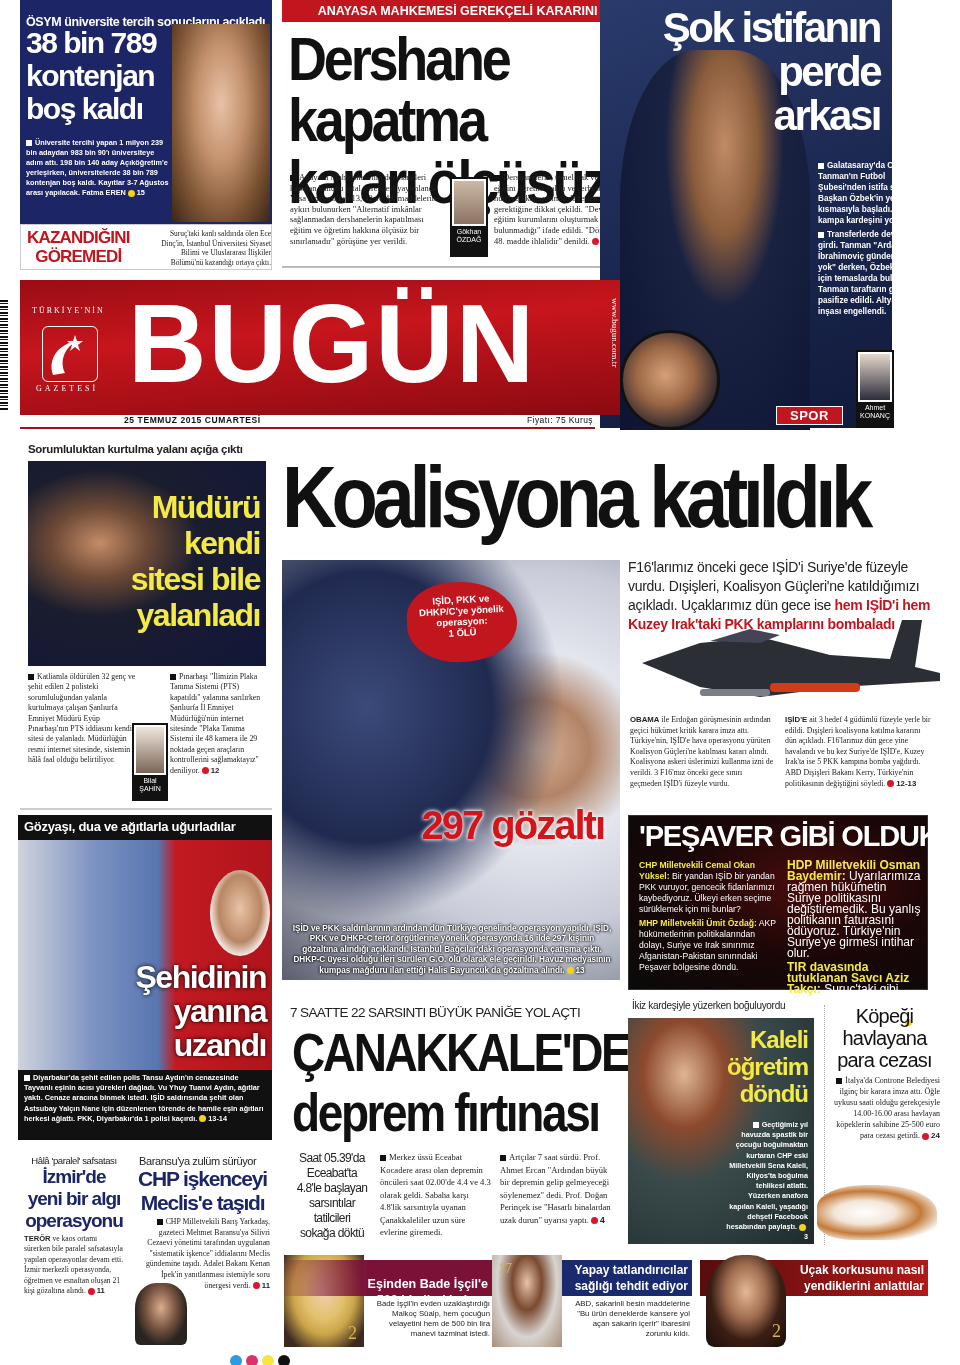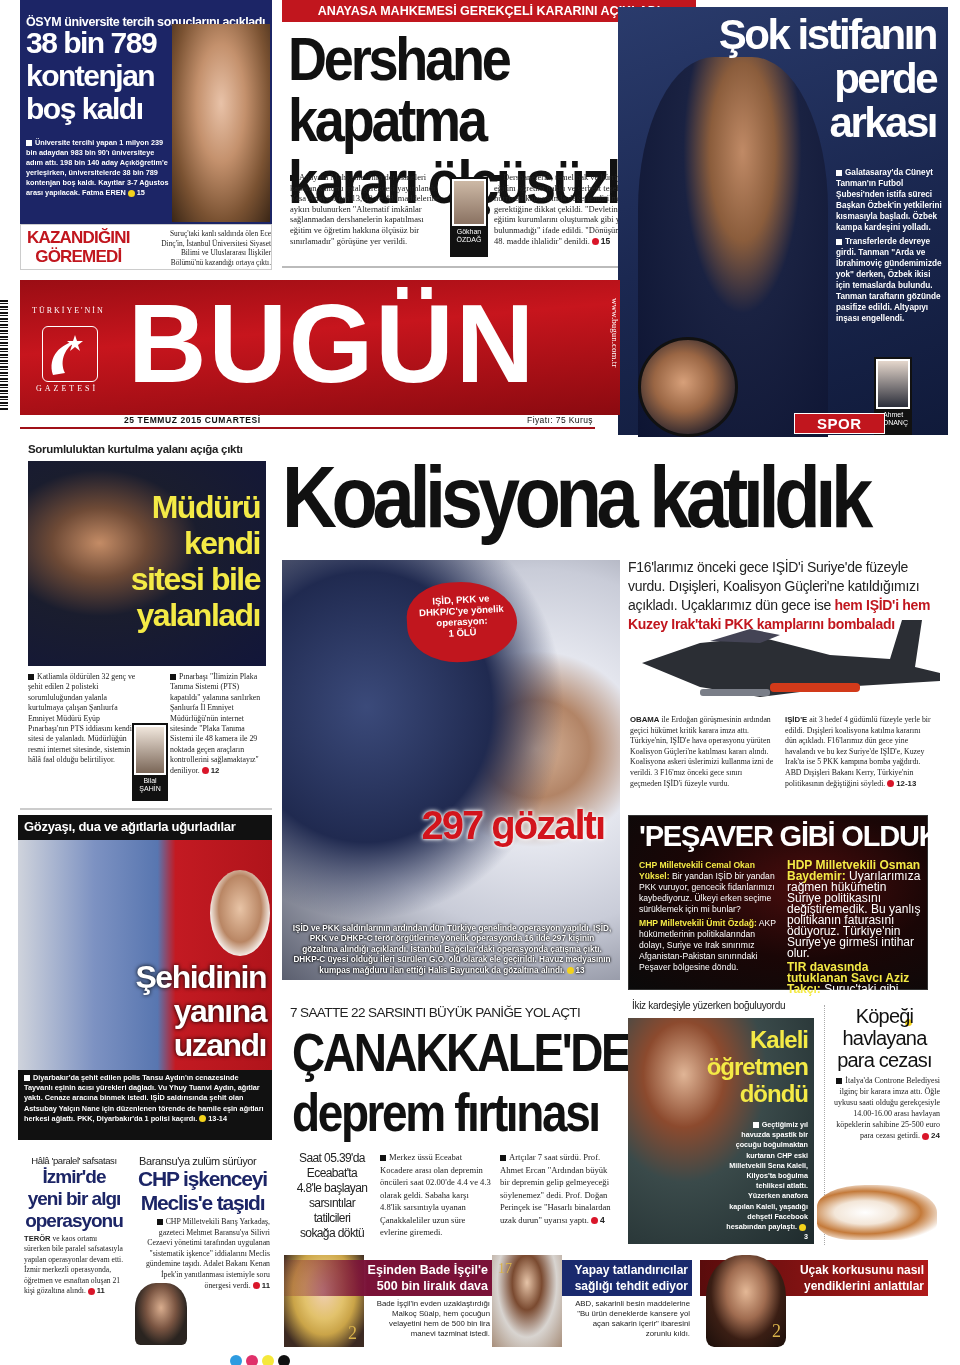--- a/index.html
+++ b/index.html
@@ -54,39 +54,39 @@
       <div>Gökhan</div>
       <div>ÖZDAĞ</div>
     </div>
   </div>
   <div class="body-txt" style="position:absolute;left:212px;top:172px;width:168px;">
     <span class="sq"></span><span>Dershanelerin, temel hak ve hürriyetlerden eğitim öğretim hakkı ve serbest teşebbüs hürriyeti kapsamında değerlendirilmesi gerektiğine dikkat çekildi. "Devletin okul dışı eğitim kurumlarını oluşturmak gibi yükümlülüğü bulunmadığı" ifade edildi. "Dönüşüme zorlama 48. madde ihlalidir" denildi.</span><span class="dot"></span><span class="pageref">15</span>
   </div>
   <div style="position:absolute;left:0;top:266px;width:418px;height:2px;background:#bbb"></div>
 </div>
 
-<div class="abs" style="left:600px;top:7px;width:330px;height:428px;background:linear-gradient(160deg,#2a3b6c 0%,#1b2851 50%,#101a3a 100%);margin-left:18px;">
+<div class="abs" style="left:600px;top:0;width:292px;height:428px;background:linear-gradient(160deg,#2a3b6c 0%,#1b2851 50%,#101a3a 100%);">
   <div style="position:absolute;left:20px;top:50px;width:190px;height:380px;background:radial-gradient(ellipse at 55% 25%,#c08a66 0%,#8b5d3c 22%,#1a2242 40%,#0d1432 100%);border-radius:40% 40% 0 0;"></div>
   <div style="position:absolute;right:12px;top:6px;color:#fff;font-weight:bold;font-size:42px;line-height:44px;letter-spacing:-2.5px;text-align:right;">
     <div>Şok istifanın</div>
     <div>perde</div>
     <div>arkası</div>
   </div>
   <div style="position:absolute;left:218px;top:160px;width:106px;color:#fff;font-weight:bold;font-size:8.2px;line-height:11px;">
     <div><span class="sq w"></span><span>Galatasaray'da Cüneyt Tanman'ın Futbol Şubesi'nden istifa süreci Başkan Özbek'in yetkilerini kısmasıyla başladı. Özbek kampa kardeşini yolladı.</span></div>
     <div style="margin-top:3px"><span class="sq w"></span><span>Transferlerde devreye girdi. Tanman "Arda ve İbrahimoviç gündemimizde yok" derken, Özbek ikisi için temaslarda bulundu. Tanman taraftarın gözünde pasifize edildi. Altyapıyı inşası engellendi.</span></div>
   </div>
   <div style="position:absolute;left:256px;top:350px;width:38px;height:78px;background:#111;">
     <div class="mug" style="width:34px;height:50px;margin:2px;background:linear-gradient(#e5d7cc,#2b2e3a)"></div>
     <div class="caption-box">
       <div>Ahmet</div>
       <div>KONANÇ</div>
     </div>
   </div>
-  <div style="position:absolute;left:176px;top:406px;background:#c1161e;color:#fff;font-weight:bold;font-size:15px;padding:1px 22px;border:1px solid #fff;letter-spacing:0.5px">SPOR</div>
+  <div style="position:absolute;left:176px;top:406px;background:#c1161e;color:#fff;font-weight:bold;font-size:13px;padding:1px 13px;border:1px solid #fff;letter-spacing:0.5px">SPOR</div>
   <div style="position:absolute;left:20px;top:330px;width:100px;height:100px;border-radius:50%;border:3px solid #111;background:radial-gradient(circle at 45% 45%,#d7a07a 0%,#9a6644 40%,#1d1d2b 80%)"></div>
 </div>
 
 <div class="abs" style="left:20px;top:280px;width:600px;height:135px;background:linear-gradient(175deg,#9a0d14 0%,#c7151d 40%,#8b0a10 100%);">
   <div style="position:absolute;left:12px;top:26px;color:#fff;font-family:'Liberation Serif',serif;font-size:8px;letter-spacing:2px">TÜRKİYE'NİN</div>
   <div style="position:absolute;left:22px;top:46px;width:56px;height:56px;border:1.5px solid #fff;border-radius:6px;">
     <svg width="56" height="56" viewBox="0 0 56 56">
         <path d="M10 48 C 4 30, 18 16, 34 14 C 22 20, 16 34, 22 46 Z" fill="#fff"></path>
         <polygon points="32,8 34,14 40,14 35,18 37,24 32,20 27,24 29,18 24,14 30,14" fill="#fff"></polygon>
       </svg>
@@ -208,21 +208,21 @@
   <div class="body-txt" style="position:absolute;left:210px;top:146px;width:118px;font-size:8.6px;line-height:12.5px">
     <span class="sq"></span><span>Artçılar 7 saat sürdü. Prof. Ahmet Ercan "Ardından büyük bir depremin gelip gelmeyeceği söylenemez" dedi. Prof. Doğan Perinçek ise "Hasarlı binalardan uzak durun" uyarısı yaptı.</span><span class="dot"></span><span class="pageref">4</span>
   </div>
 </div>
 
 <div class="abs" style="left:628px;top:1000px;width:188px;height:245px;">
   <div style="font-size:10px;letter-spacing:-0.3px;white-space:nowrap;color:#222;padding-left:4px">İkiz kardeşiyle yüzerken boğuluyordu</div>
   <div style="position:absolute;left:0;top:18px;width:186px;height:226px;background:radial-gradient(ellipse at 30% 25%,#e0b596 0%,#8c4a2e 22%,#3a4a4a 45%,#1e2a2c 100%);padding-left:17px;">
     <div style="position:absolute;right:6px;top:8px;color:#f4ea46;font-weight:bold;font-size:24px;line-height:27px;letter-spacing:-1px;text-align:right">
       <div>Kaleli</div>
-      <div>öğretmen</div>
+      <div>öğretim</div>
       <div>döndü</div>
     </div>
     <div style="position:absolute;right:6px;top:102px;width:84px;color:#fff;font-weight:bold;font-size:7.2px;line-height:10.2px;text-align:right">
       <span class="sq w"></span><span>Geçtiğimiz yıl havuzda spastik bir çocuğu boğulmaktan kurtaran CHP eski Milletvekili Sena Kaleli, Kilyos'ta boğulma tehlikesi atlattı. Yüzerken anafora kapılan Kaleli, yaşadığı dehşeti Facebook hesabından paylaştı.</span><span class="dot y"></span><span class="pageref">3</span>
     </div>
   </div>
 </div>
 
 <div class="abs" style="left:824px;top:1005px;width:120px;height:240px;border-left:1px dotted #aaa;">
   <div style="text-align:center;font-size:20px;line-height:22px;letter-spacing:-0.8px;color:#111">
@@ -255,21 +255,21 @@
     <div>Meclis'e taşıdı</div>
   </div>
   <div style="position:absolute;left:0;top:128px;width:52px;height:62px;border-radius:40% 40% 10% 10%;background:radial-gradient(ellipse at 50% 40%,#d9ad8e 0%,#7a5542 40%,#2a2420 70%)"></div>
   <div class="body-txt" style="font-size:7.8px;line-height:10.6px;margin-top:2px;text-align:right;padding-left:2px">
     <span class="sq"></span><span>CHP Milletvekili Barış Yarkadaş, gazeteci Mehmet Baransu'ya Silivri Cezaevi yönetimi tarafından uygulanan "sistematik işkence" iddialarını Meclis gündemine taşıdı. Adalet Bakanı Kenan İpek'in yanıtlanması istemiyle soru önergesi verdi.</span><span class="dot"></span><span class="pageref">11</span>
   </div>
 </div>
 
 <div class="abs" style="left:284px;top:1255px;width:208px;height:92px;">
   <div style="position:absolute;left:0;top:0;width:80px;height:92px;background:radial-gradient(ellipse at 50% 40%,#f0cfb3 0%,#e2c26c 35%,#caa448 55%,#3c2a22 85%)"></div>
-  <div style="position:absolute;left:0;top:5px;width:208px;height:36px;background:linear-gradient(90deg,rgba(122,18,56,0.15),#7a1238 40%);color:#fff;font-weight:bold;font-size:12.5px;line-height:16px;text-align:right;padding:2px 4px">
+  <div style="position:absolute;left:0;top:5px;width:208px;height:36px;background:linear-gradient(90deg,rgba(122,18,56,0.15),#7a1238 40%);color:#fff;font-weight:bold;font-size:12.5px;line-height:16px;text-align:right;padding:16px 4px">
     <div>Eşinden Bade İşçil'e</div>
     <div>500 bin liralık dava</div>
   </div>
   <div style="position:absolute;left:86px;top:44px;width:120px;font-size:7.8px;line-height:10px;text-align:right;color:#222">Bade İşçil'in evden uzaklaştırdığı Malkoç Süalp, hem çocuğun velayetini hem de 500 bin lira manevi tazminat istedi.</div>
   <div style="position:absolute;left:64px;top:68px;color:#d9b24a;font-family:'Liberation Serif',serif;font-size:18px">2</div>
 </div>
 
 <div class="abs" style="left:492px;top:1255px;width:200px;height:92px;">
   <div style="position:absolute;left:0;top:0;width:70px;height:92px;background:radial-gradient(ellipse at 50% 30%,#e6c4a8 0%,#7a4a30 30%,#d8d4d0 60%,#a78e7a 100%)"></div>
   <div style="position:absolute;left:70px;top:5px;width:130px;height:36px;background:#1a2a6e;color:#fff;font-weight:bold;font-size:12px;line-height:16px;text-align:right;padding:2px 4px">

